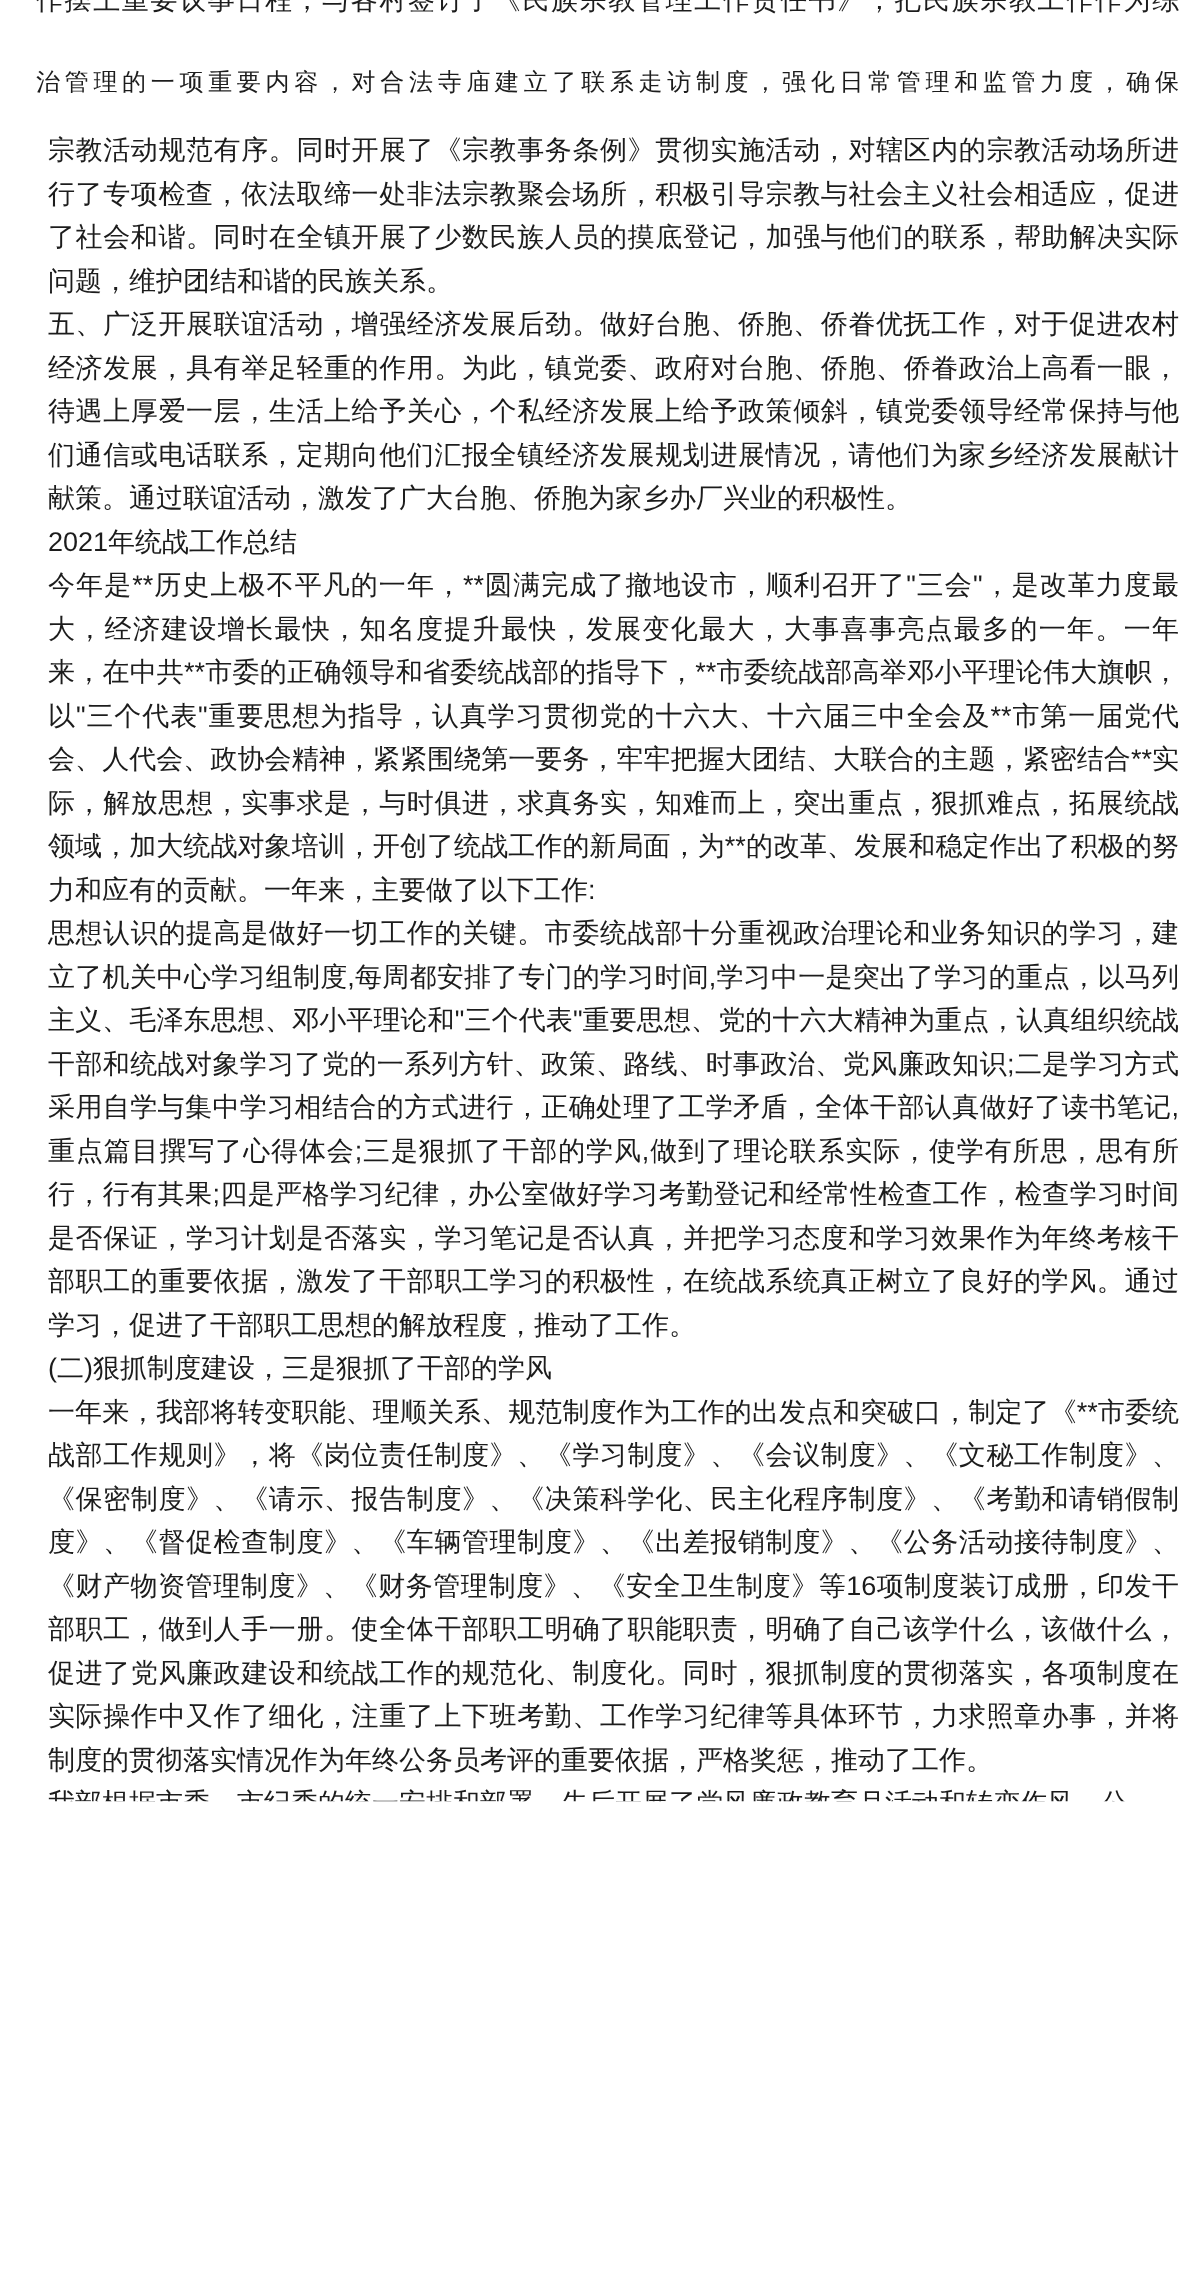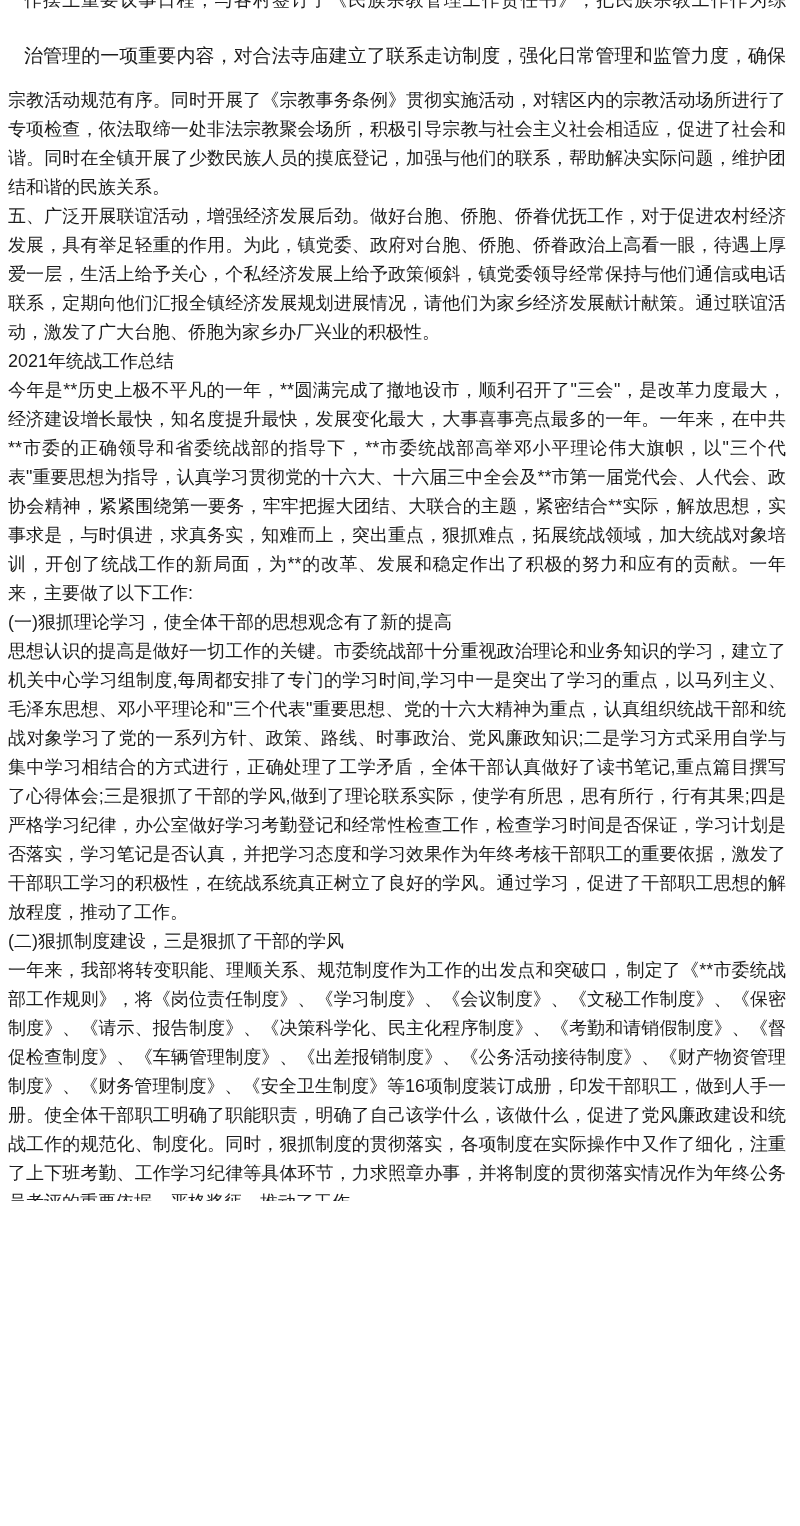--- a/index.html
+++ b/index.html
@@ -27,31 +27,31 @@
     white-space: nowrap;
     overflow: hidden;
     text-align: justify;
     text-align-last: justify;
   }
   #top-line2 {
     position: absolute;
     left: 24px;
     right: 14px;
     top: 43px;
-    font-size: 19px;
+    font-size: 16px;
     line-height: 26px;
     text-align: justify;
     text-align-last: justify;
     white-space: nowrap;
     overflow: hidden;
   }
   
   #doc-body {
     position: absolute;
-    left: 8px;
+    left: 32px;
     right: 14px;
     top: 86px;
     font-size: 18px;
     line-height: 29px;
     text-align: justify;
   }
   #doc-body p {
     margin: 0;
     padding: 0;
     text-justify: inter-ideograph;
@@ -82,21 +82,20 @@
 
   <div id="top-clip">作摆上重要议事日程，与各村签订了《民族宗教管理工作责任书》，把民族宗教工作作为综</div>
 
   <div id="top-line2">治管理的一项重要内容，对合法寺庙建立了联系走访制度，强化日常管理和监管力度，确保</div>
 
   <div id="doc-body">
       <p>宗教活动规范有序。同时开展了《宗教事务条例》贯彻实施活动，对辖区内的宗教活动场所进行了专项检查，依法取缔一处非法宗教聚会场所，积极引导宗教与社会主义社会相适应，促进了社会和谐。同时在全镇开展了少数民族人员的摸底登记，加强与他们的联系，帮助解决实际问题，维护团结和谐的民族关系。</p>
       <p>五、广泛开展联谊活动，增强经济发展后劲。做好台胞、侨胞、侨眷优抚工作，对于促进农村经济发展，具有举足轻重的作用。为此，镇党委、政府对台胞、侨胞、侨眷政治上高看一眼，待遇上厚爱一层，生活上给予关心，个私经济发展上给予政策倾斜，镇党委领导经常保持与他们通信或电话联系，定期向他们汇报全镇经济发展规划进展情况，请他们为家乡经济发展献计献策。通过联谊活动，激发了广大台胞、侨胞为家乡办厂兴业的积极性。</p>
       <p>2021年统战工作总结</p>
       <p>今年是**历史上极不平凡的一年，**圆满完成了撤地设市，顺利召开了"三会"，是改革力度最大，经济建设增长最快，知名度提升最快，发展变化最大，大事喜事亮点最多的一年。一年来，在中共**市委的正确领导和省委统战部的指导下，**市委统战部高举邓小平理论伟大旗帜，以"三个代表"重要思想为指导，认真学习贯彻党的十六大、十六届三中全会及**市第一届党代会、人代会、政协会精神，紧紧围绕第一要务，牢牢把握大团结、大联合的主题，紧密结合**实际，解放思想，实事求是，与时俱进，求真务实，知难而上，突出重点，狠抓难点，拓展统战领域，加大统战对象培训，开创了统战工作的新局面，为**的改革、发展和稳定作出了积极的努力和应有的贡献。一年来，主要做了以下工作:</p>
-      <p>(一)狠抓理论学习，使全体干部的思想观念有了新的提高</p>
       <p>思想认识的提高是做好一切工作的关键。市委统战部十分重视政治理论和业务知识的学习，建立了机关中心学习组制度,每周都安排了专门的学习时间,学习中一是突出了学习的重点，以马列主义、毛泽东思想、邓小平理论和"三个代表"重要思想、党的十六大精神为重点，认真组织统战干部和统战对象学习了党的一系列方针、政策、路线、时事政治、党风廉政知识;二是学习方式采用自学与集中学习相结合的方式进行，正确处理了工学矛盾，全体干部认真做好了读书笔记,重点篇目撰写了心得体会;三是狠抓了干部的学风,做到了理论联系实际，使学有所思，思有所行，行有其果;四是严格学习纪律，办公室做好学习考勤登记和经常性检查工作，检查学习时间是否保证，学习计划是否落实，学习笔记是否认真，并把学习态度和学习效果作为年终考核干部职工的重要依据，激发了干部职工学习的积极性，在统战系统真正树立了良好的学风。通过学习，促进了干部职工思想的解放程度，推动了工作。</p>
       <p>(二)狠抓制度建设，三是狠抓了干部的学风</p>
       <p>一年来，我部将转变职能、理顺关系、规范制度作为工作的出发点和突破口，制定了《**市委统战部工作规则》，将《岗位责任制度》、《学习制度》、《会议制度》、《文秘工作制度》、《保密制度》、《请示、报告制度》、《决策科学化、民主化程序制度》、《考勤和请销假制度》、《督促检查制度》、《车辆管理制度》、《出差报销制度》、《公务活动接待制度》、《财产物资管理制度》、《财务管理制度》、《安全卫生制度》等16项制度装订成册，印发干部职工，做到人手一册。使全体干部职工明确了职能职责，明确了自己该学什么，该做什么，促进了党风廉政建设和统战工作的规范化、制度化。同时，狠抓制度的贯彻落实，各项制度在实际操作中又作了细化，注重了上下班考勤、工作学习纪律等具体环节，力求照章办事，并将制度的贯彻落实情况作为年终公务员考评的重要依据，严格奖惩，推动了工作。</p>
       <p>我部根据市委、市纪委的统一安排和部署，先后开展了党风廉政教育月活动和转变作风、公</p>
     </div>
 
   <div id="footer-banner">
     <span>剩余3页</span><span class="gap"></span><span>下载后可查阅</span>
   </div>
 

